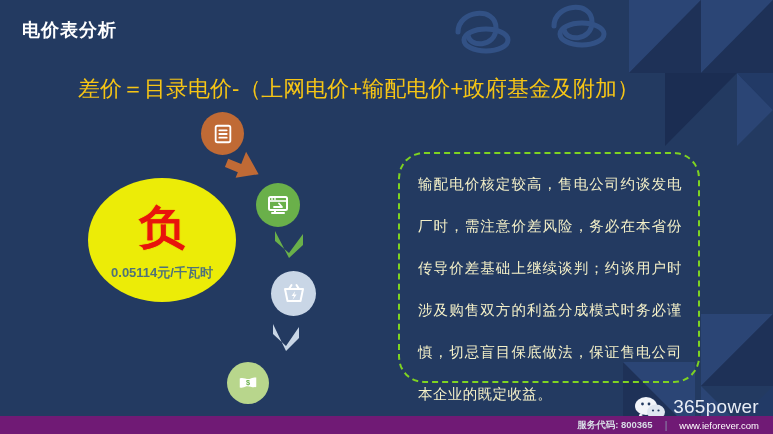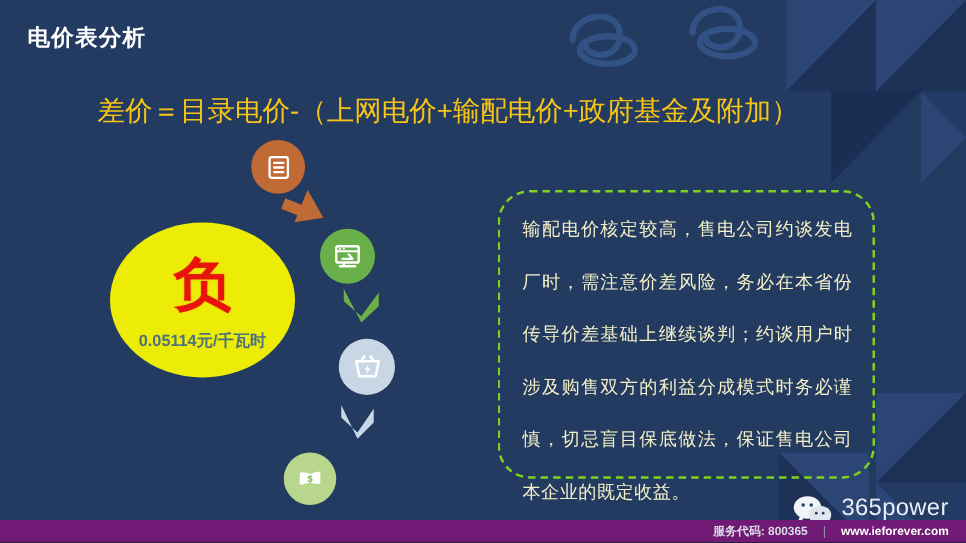--- a/index.html
+++ b/index.html
@@ -157,21 +157,21 @@
     font-weight: bold;
     color: #d8dde6;
     white-space: nowrap;
   }
   #footer-sep {
     font-size: 10px;
     color: #8e9bb1;
   }
   #footer-site {
     font-size: 9.5px;
-    font-weight: bold;
+    font-weight: normal;
     color: #ffffff;
     white-space: nowrap;
     text-align: right;
   }
 </style>
 </head>
 <body>
 
 <div id="slide">
 

